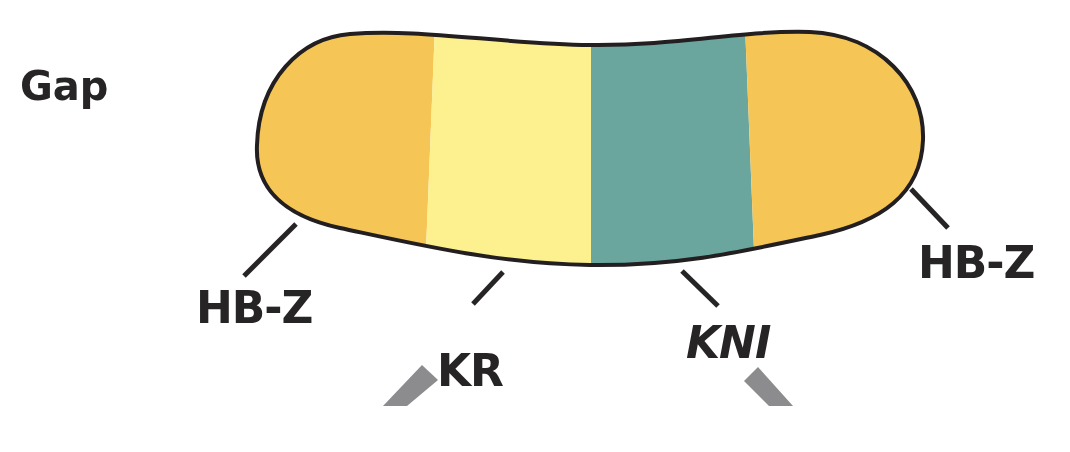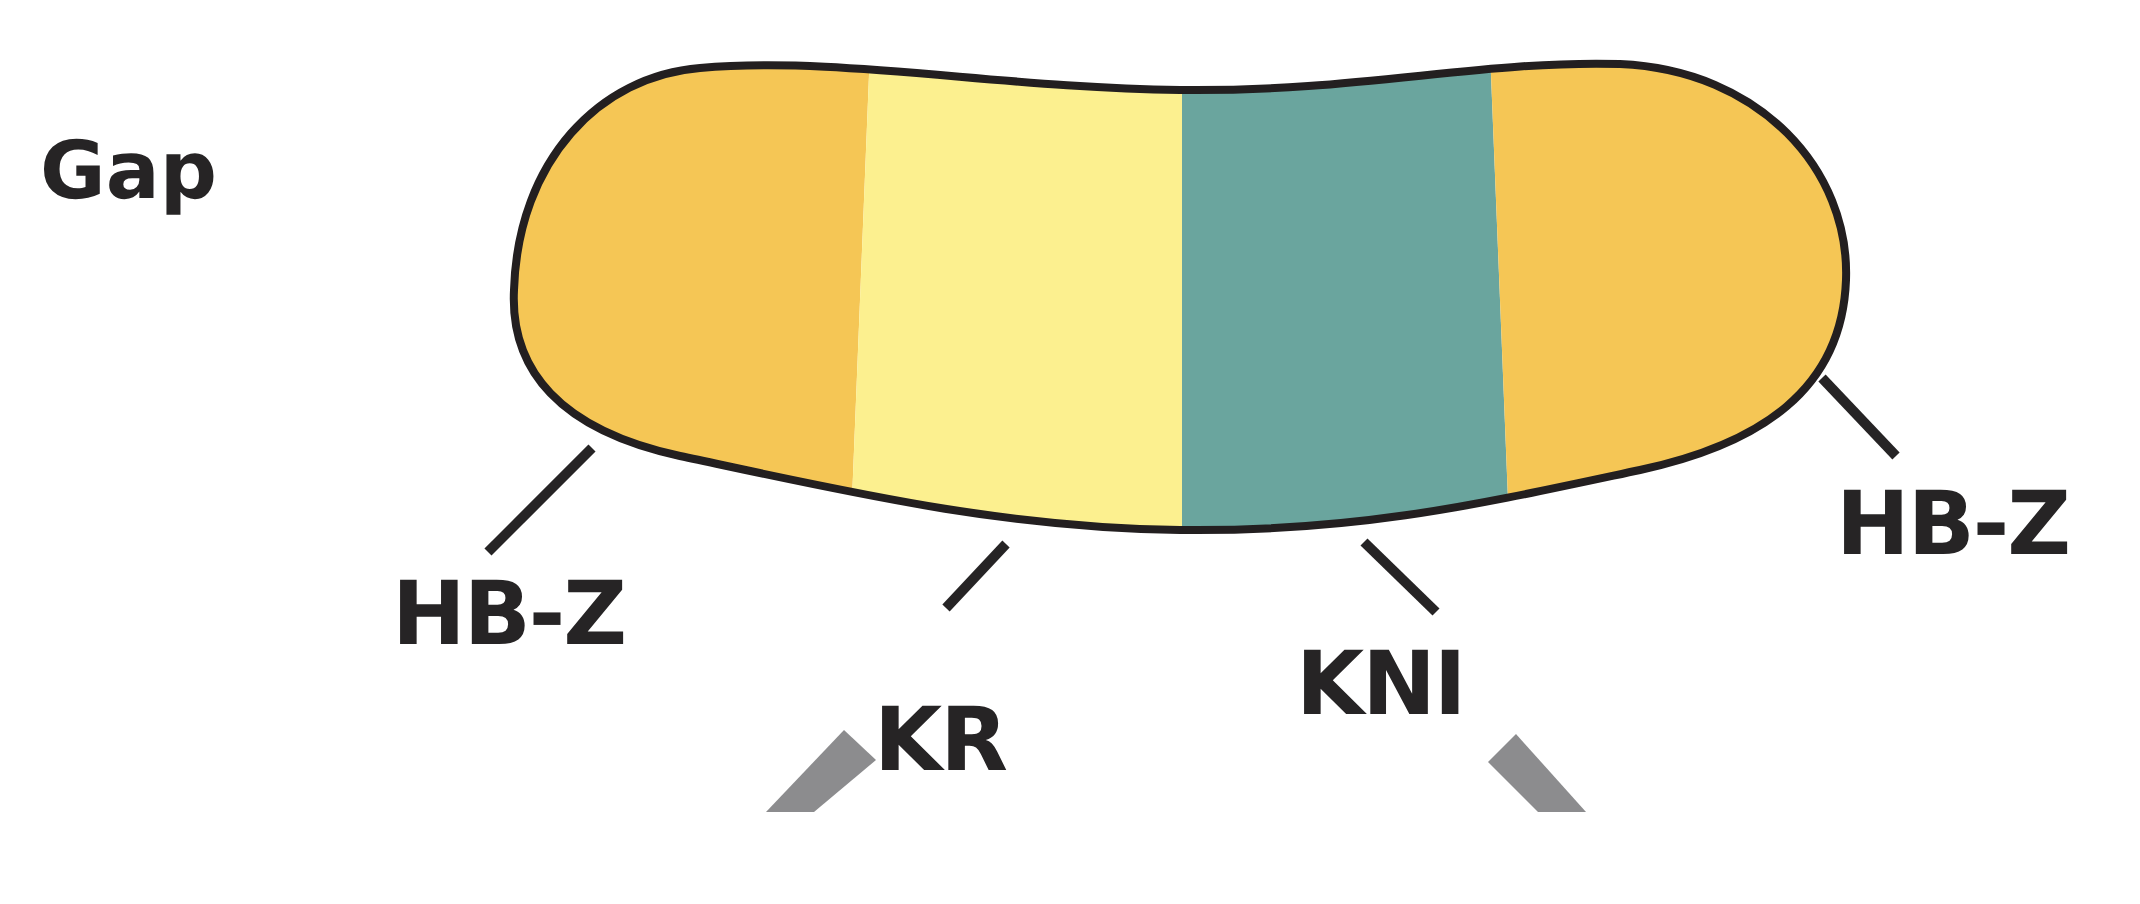--- a/index.html
+++ b/index.html
@@ -38,21 +38,21 @@
       font-family: "DejaVu Sans", sans-serif;
       font-weight: bold;
       font-size: 44px;
       line-height: 50px;
       color: #262425;
       white-space: nowrap;
       letter-spacing: -1px;
     }
     #lbl-hbz-left { left: 196px; top: 283px; }
     #lbl-kr { left: 437px; top: 318px; margin-top: 28px; }
-    #lbl-kni { left: 648px; top: 318px; }
+    #lbl-kni { left: 686px; top: 318px; font-style: italic; }
     #lbl-hbz-right { left: 918px; top: 238px; }
     svg.embryo {
       position: absolute;
       left: 0;
       top: 0;
     }
   </style>
 </head>
 <body>
 

